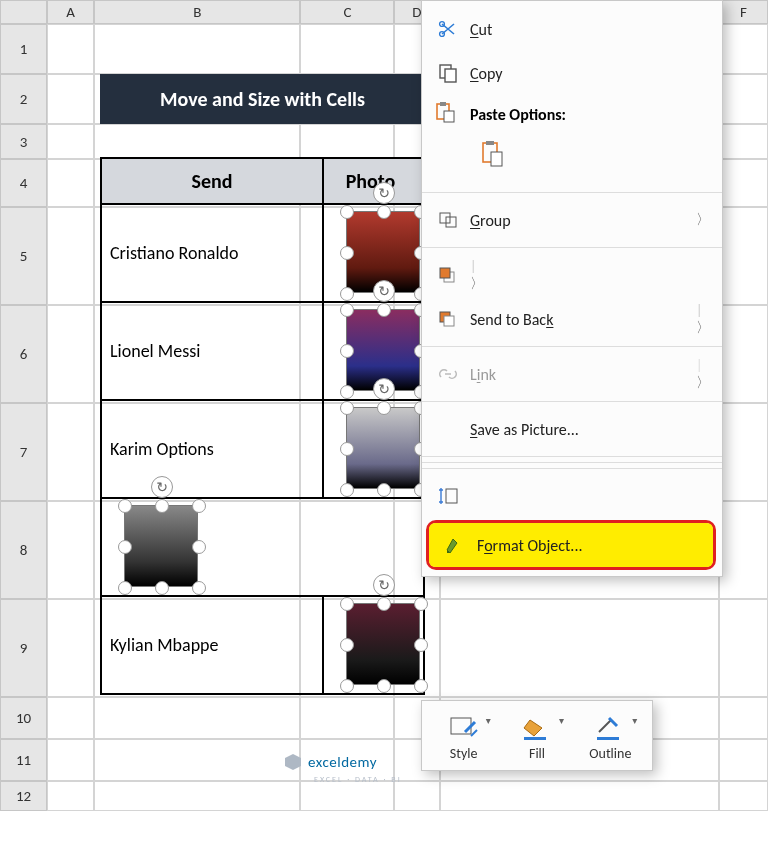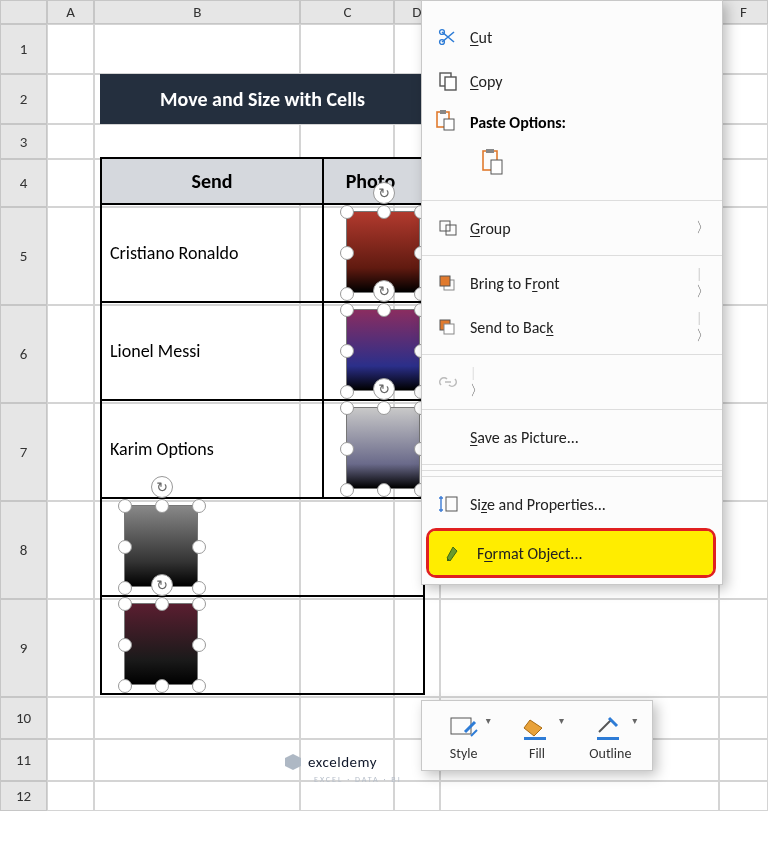--- a/index.html
+++ b/index.html
@@ -127,21 +127,21 @@
   
   
   .context-menu {
     position: absolute;
     left: 421px;
     top: 0px;
     width: 302px;
     background: #fcfcfc;
     border: 1px solid #c8c8c8;
     box-shadow: 4px 4px 12px rgba(0,0,0,0.25);
-    padding-top: 14px;
+    padding-top: 6px;
   }
   .menu-item {
     display: flex;
     align-items: center;
     height: 44px;
     padding: 0 10px 0 12px;
     font-size: 16px;
     color: #222;
     position: relative;
   }
@@ -188,21 +188,21 @@
     width:46px; height:34px;
     display:flex; align-items:center; justify-content:center;
     position:relative;
   }
   .mini-item .dd { position:absolute; right:-4px; top:3px; font-size:10px; color:#666;}
   
   
   .watermark {
     position:absolute;
     left: 284px; top: 753px;
-    font-size:15px; color:#0f172a; letter-spacing:0.5px;
+    font-size:15px; color:#0369a1; letter-spacing:0.5px;
     display:flex; align-items:center; gap:6px;
   }
   .watermark-sub {
     position:absolute;
     left: 314px; top: 774px;
     font-size:8px; color:#b6bec9; letter-spacing:2px;
   }
 
   .ul { text-decoration: underline; text-decoration-thickness:1px; text-underline-offset:2px;}
 </style>
@@ -396,20 +396,21 @@
             <div class="sel-handle" style="left: -7px; top: 34px;"></div>
             <div class="sel-handle" style="left: 67px; top: 34px;"></div>
             <div class="sel-handle" style="left: -7px; top: 75px;"></div>
             <div class="sel-handle" style="left: 30px; top: 75px;"></div>
             <div class="sel-handle" style="left: 67px; top: 75px;"></div>
             <div class="rot-handle" style="left: 26px; top: -30px;">↻</div>
           </div>
         </div>
       </div>
       <div class="tbl-row">
+        <div class="tbl-name">Kylian Mbappe</div>
         <div class="tbl-photo">
           <div class="photo p4">
             <div class="sel-handle" style="left: -7px; top: -7px;"></div>
             <div class="sel-handle" style="left: 30px; top: -7px;"></div>
             <div class="sel-handle" style="left: 67px; top: -7px;"></div>
             <div class="sel-handle" style="left: -7px; top: 34px;"></div>
             <div class="sel-handle" style="left: 67px; top: 34px;"></div>
             <div class="sel-handle" style="left: -7px; top: 75px;"></div>
             <div class="sel-handle" style="left: 30px; top: 75px;"></div>
             <div class="sel-handle" style="left: 67px; top: 75px;"></div>
@@ -471,58 +472,57 @@
     <span class="mi-arrow">〉</span>
   </div>
   <div class="menu-sep"></div>
   <div class="menu-item">
     <span class="mi-icon">
       <svg width="20" height="18" viewBox="0 0 20 18">
           <rect x="6" y="6" width="10" height="10" fill="none" stroke="#888"></rect>
           <rect x="2" y="2" width="10" height="10" fill="#e07a2e" stroke="#555"></rect>
         </svg>
     </span>
-    <span class="mi-label">Bring to F<span class="ul">r</span>ont</span>
     <span class="mi-arrow"><span style="color:#ccc">|</span> 〉</span>
   </div>
   <div class="menu-item">
     <span class="mi-icon">
       <svg width="20" height="18" viewBox="0 0 20 18">
           <rect x="2" y="2" width="10" height="10" fill="#e07a2e" stroke="#555"></rect>
           <rect x="6" y="6" width="10" height="10" fill="#fff" stroke="#888"></rect>
         </svg>
     </span>
     <span class="mi-label">Send to Bac<span class="ul">k</span></span>
     <span class="mi-arrow"><span style="color:#ccc">|</span> 〉</span>
   </div>
   <div class="menu-sep"></div>
   <div class="menu-item disabled">
     <span class="mi-icon">
       <svg width="20" height="18" viewBox="0 0 20 18">
           <path d="M3 12 a4 4 0 0 1 6 -6 M17 6 a4 4 0 0 1 -6 6 M7 9 L13 9" stroke="#bbb" stroke-width="1.6" fill="none"></path>
         </svg>
     </span>
+    <span class="mi-label">L<span class="ul">i</span>nk</span>
     <span class="mi-arrow"><span style="color:#ddd">|</span> 〉</span>
   </div>
   <div class="menu-sep"></div>
   <div class="menu-item">
     <span class="mi-icon"></span>
     <span class="mi-label"><span class="ul">S</span>ave as Picture...</span>
   </div>
   <div class="menu-sep"></div>
   <div class="menu-sep"></div>
   <div class="menu-sep"></div>
   <div class="menu-item">
     <span class="mi-icon">
       <svg width="22" height="20" viewBox="0 0 22 20">
           <path d="M4 2 L4 18 M2 4 L6 4 M2 16 L6 16" stroke="#3a7bd5" stroke-width="1.4"></path>
           <rect x="9" y="3" width="11" height="14" fill="none" stroke="#555"></rect>
         </svg>
     </span>
-    <span class="mi-label">Si<span class="ul">z</span>e and Properties...</span>
   </div>
   <div class="highlight-row">
     <div class="menu-item">
       <span class="mi-icon">
         <svg width="22" height="20" viewBox="0 0 22 20">
             <path d="M3 15 L9 4 L13 8 L6 18 Z" fill="#6a9a2d" stroke="#3e6a12"></path>
             <path d="M3 18 L6 18 L3 15 Z" fill="#3e6a12"></path>
           </svg>
       </span>
       <span class="mi-label">F<span class="ul">o</span>rmat Object...</span>

